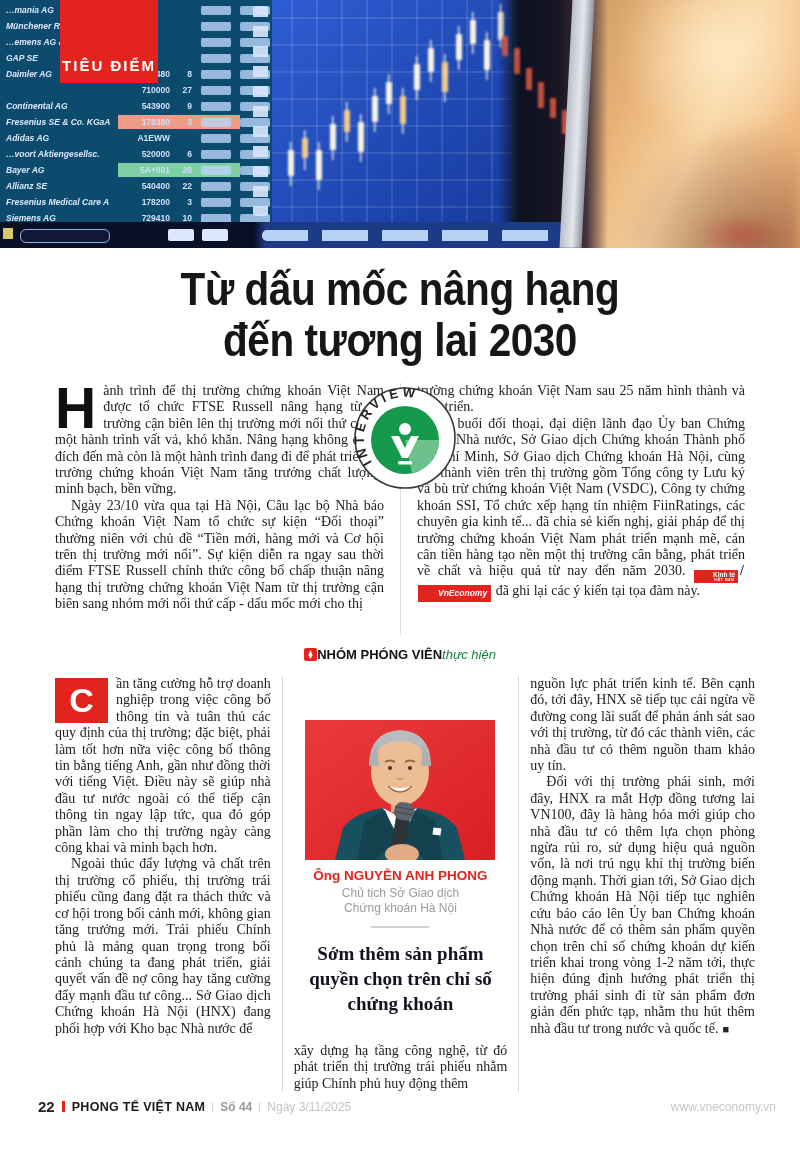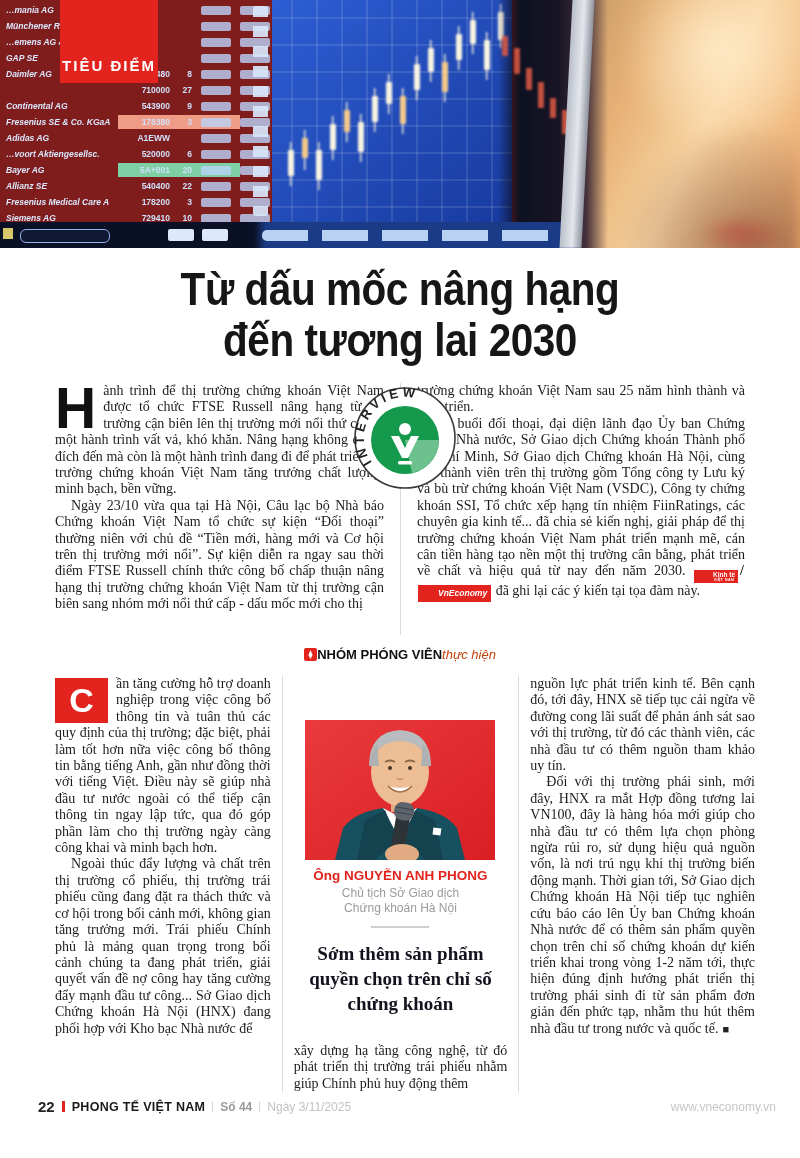--- a/index.html
+++ b/index.html
@@ -1,20 +1,20 @@
 <!DOCTYPE html>
 <html><head>
 <meta charset="utf-8">
 <style>
   html,body{margin:0;padding:0;background:#fff;}
   .page{position:relative;width:800px;height:1158px;background:#fff;overflow:hidden;
         font-family:"Liberation Serif",serif;}
 
   
-  .hero{position:relative;height:248px;background:#7f1d1d;overflow:hidden;}
+  .hero{position:relative;height:248px;background:#0c4a6e;overflow:hidden;}
   .board{position:absolute;left:0;top:2px;width:520px;filter:blur(.5px);}
   .trow{display:flex;align-items:center;height:16px;position:relative;
         font:bold italic 8.5px "Liberation Sans",sans-serif;color:#dbe7fd;}
   .trow>span{position:relative;z-index:1;}
   .trow .tname{width:118px;padding-left:6px;white-space:nowrap;overflow:hidden;}
   .trow .tv1{width:46px;text-align:right;font-style:normal;color:#cfe0fb;}
   .trow .tv2{width:22px;text-align:right;font-style:normal;color:#cfe0fb;}
   .trow .bar{width:30px;height:9px;margin-left:9px;background:rgba(188,212,250,.8);border-radius:2px;}
   .trow.hl-salmon::before,.trow.hl-green::before{content:"";position:absolute;left:118px;width:122px;
         top:1px;bottom:1px;z-index:0;}
@@ -70,21 +70,21 @@
   .kb-top{font:bold 6.5px "Liberation Sans",sans-serif;}
   .kb-bot{font:bold 3.5px "Liberation Sans",sans-serif;letter-spacing:.5px;}
   .kslash{font-weight:bold;color:#1c1c1c;margin:0 1px;}
   .vbadge{display:inline-block;vertical-align:-1px;background:#e3231d;color:#fff;margin:0 1px;
         font:bold italic 8.5px/1 "Liberation Sans",sans-serif;padding:4px 4px;}
 
   
   .byline{display:flex;align-items:center;justify-content:center;gap:0;margin-top:12px;
         font-family:"Liberation Sans",sans-serif;font-size:13px;}
   .byline .bold{font-weight:bold;color:#111;}
-  .byline .ital{font-style:italic;color:#c2410c;}
+  .byline .ital{font-style:italic;color:#15803d;}
 
   
   .b3{display:flex;padding:0 45px;margin-top:14px;}
   .bcol{width:33.33%;box-sizing:border-box;padding:0 11px;}
   .bcol.c1{padding-left:10px;}
   .bcol+.bcol{border-left:1px solid #dcdcdc;}
   .bcol.c3{padding-right:0;}
   .dropcap-c{float:left;width:53px;height:45px;background:#e3231d;color:#fff;text-align:center;
         font:bold 34px/45px "Liberation Sans",sans-serif;margin:2px 8px 2px 0;}
   .portrait{display:block;margin:44px auto 0;}

